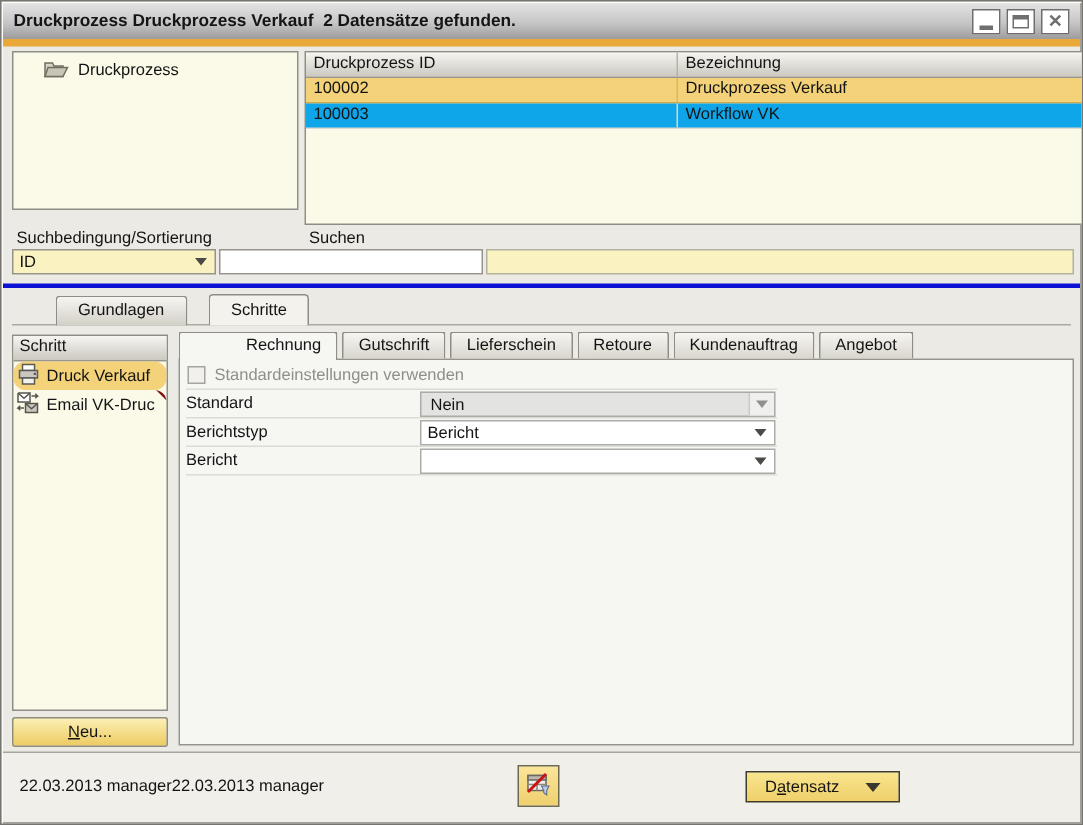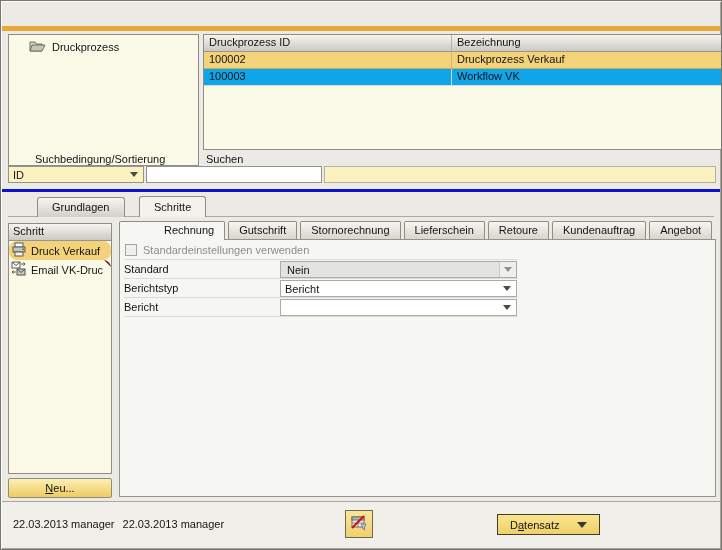--- a/index.html
+++ b/index.html
@@ -18,38 +18,38 @@
   .win-controls { display:flex; gap:4px; }
   .ctrl-btn { width:19px; height:17px; background:#FFFFFF; border:1px solid #6E6E6E;
               display:flex; align-items:center; justify-content:center; cursor:default; }
   .min-glyph { width:9px; height:3px; background:#6F6F6F; margin-top:8px; }
   .max-glyph { width:11px; height:9px; border:1px solid #6F6F6F; border-top:3px solid #6F6F6F; background:#fff; }
   .close-glyph { color:#6F6F6F; font-weight:bold; font-size:12px; line-height:1; }
 
   .amber-line { position:absolute; left:1px; right:1px; top:25px; height:5px; background:#E9A838; }
 
   
-  .tree-panel { position:absolute; left:7px; top:33px; width:191px; height:132px;
+  .tree-panel { position:absolute; left:7px; top:33px; width:191px; height:106px;
                 background:#FBFAE8; border:1px solid #8E8D86; }
   .tree-node { display:flex; align-items:center; gap:6px; margin:4px 0 0 20px; }
 
   .grid-panel { position:absolute; left:202px; top:33px; width:588px; height:116px;
                 background:#FBFAE8; border:1px solid #8E8D86; overflow:hidden; }
   .grid-header { display:flex; height:17px; background:linear-gradient(#F6F5F1,#CBC9C0);
                  border-bottom:1px solid #98968C; }
   .grid-header .c1 { width:248px; padding:1px 5px; border-right:1px solid #B6B4AA; }
   .grid-header .c2 { flex:1; padding:1px 5px; }
   .grid-row { display:flex; height:17px; background:#0ea5e9; border-bottom:1px solid #DCDAD0; }
   .grid-row .c1 { width:248px; padding:1px 5px; border-right:1px solid #D8D6CC; }
   .grid-row .c2 { flex:1; padding:1px 5px; }
   .grid-row.selected { background:#F3D279; border-bottom-color:#CBAB52; }
   .grid-row.selected .c1 { border-right-color:#D8BA66; }
 
   .flabel { position:absolute; white-space:nowrap; }
-  .lbl-cond { left:10px; top:152px;margin-left:24px; }
+  .lbl-cond { left:10px; top:152px; }
   .lbl-such { left:205px; top:152px; }
 
   .combo { display:flex; align-items:center; border:1px solid #96948A; background:#fff;
            padding-left:4px; height:17px; }
   .combo .arrow { margin-left:auto; margin-right:5px; width:0; height:0;
                   border-left:4px solid transparent; border-right:4px solid transparent;
                   border-top:5px solid #4A4A46; }
   .combo-id { position:absolute; left:7px; top:165px; width:136px; background:#FAF2C0; }
   .input-suchen { position:absolute; left:145px; top:165px; width:176px; height:17px;
                   border:1px solid #96948A; background:#fff; font-family:"Liberation Sans",sans-serif;
@@ -100,36 +100,50 @@
   .form-label { position:absolute; left:0; top:0; line-height:19px; }
   .form-combo { position:absolute; left:156px; top:1px; width:237px; background:#fff; border-color:#ABABA7;gap:44px; }
   .form-combo.disabled { background:#E3E3E1; padding-left:6px; }
   .form-combo.disabled .arrow-zone { margin-left:auto; width:17px; height:15px; background:#EFEFED;
         border-left:1px solid #C8C8C4; display:flex; align-items:center; justify-content:center; }
   .form-combo.disabled .arrow { margin:0; border-top-color:#909090; }
 
   
   .footer-line { position:absolute; left:1px; right:1px; top:500px; height:1px; background:#A8A69E; }
   .footer { position:absolute; left:1px; right:1px; top:501px; bottom:1px; background:#F0EFE9; }
-  .footer-text { position:absolute; left:11px; top:16px; display:flex; gap:8px; white-space:nowrap; }
+  .footer-text { position:absolute; left:11px; top:16px; display:flex; gap:0; white-space:nowrap; }
   .icon-button { position:absolute; left:343px; top:8px; width:28px; height:28px;
                  background:linear-gradient(#FAE59A,#F0D06E); border:1px solid #6E6A52;
                  display:flex; align-items:center; justify-content:center; cursor:default; }
   .record-button { position:absolute; left:495px; top:12px; width:103px; height:21px;
                    background:linear-gradient(#F9E48E,#EFD06A); border:1px solid #3F3C2C;
                    display:flex; align-items:center; padding:0 12px; cursor:default; }
   .record-button .arrow { margin-left:auto; width:0; height:0;
                    border-left:5px solid transparent; border-right:5px solid transparent;
                    border-top:6px solid #3A382C; }
 </style>
 </head>
 <body>
 
 <div class="window">
 
+  <div class="titlebar">
+    <div class="title-text">Druckprozess Druckprozess Verkauf&nbsp; 2 Datensätze gefunden.</div>
+    <div class="win-controls">
+      <div class="ctrl-btn">
+        <span class="min-glyph"></span>
+      </div>
+      <div class="ctrl-btn">
+        <span class="max-glyph"></span>
+      </div>
+      <div class="ctrl-btn">
+        <span class="close-glyph">✕</span>
+      </div>
+    </div>
+  </div>
   <div class="amber-line"></div>
 
   <div class="tree-panel">
     <div class="tree-node">
       <span>
         <svg width="17" height="13" viewBox="0 0 17 13">
           <path d="M1 3 L1 12 L13 12 L13 5 L7 5 L6 3 Z" fill="#D9D5C6" stroke="#6F6E62" stroke-width="1"></path>
           <path d="M3 6 L16 6 L13 12 L1 12 Z" fill="#C9C5B4" stroke="#6F6E62" stroke-width="1"></path>
         </svg>
       </span>
@@ -197,21 +211,20 @@
     </div>
   </div>
 
   <div class="neu-button">
     <span class="mnemonic">N</span><span>eu...</span>
   </div>
 
   <div class="sub-tabs">
     <div class="sub-tab active">Rechnung</div>
     <div class="sub-tab">Gutschrift</div>
-    <div class="sub-tab">Stornorechnung</div>
     <div class="sub-tab">Lieferschein</div>
     <div class="sub-tab">Retoure</div>
     <div class="sub-tab">Kundenauftrag</div>
     <div class="sub-tab">Angebot</div>
   </div>
 
   <div class="detail-panel">
     <div class="form-row row-chk">
       <span class="checkbox"></span>
       <span class="chk-label">Standardeinstellungen verwenden</span>

